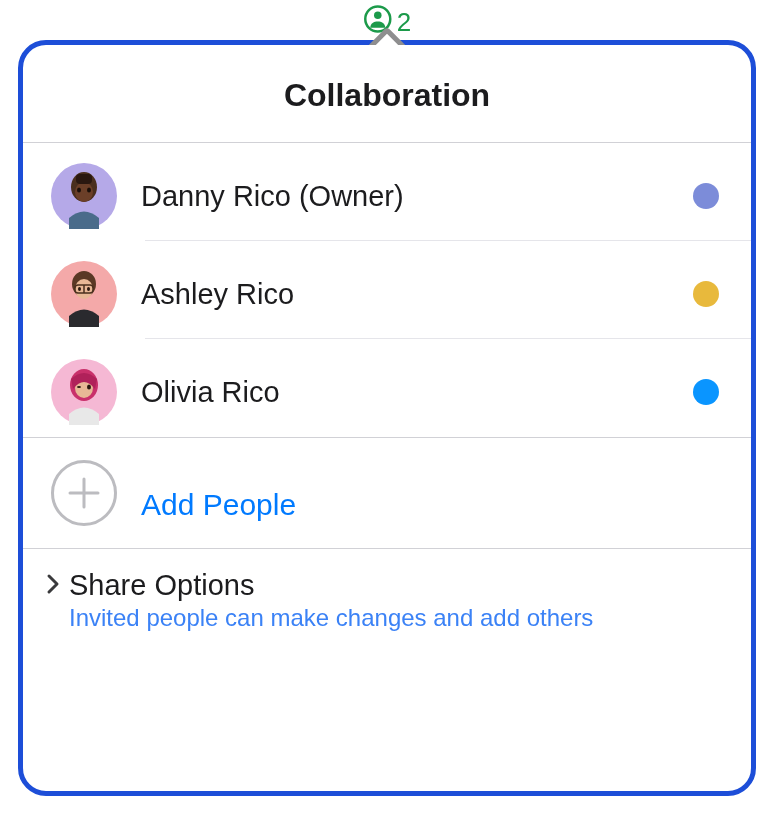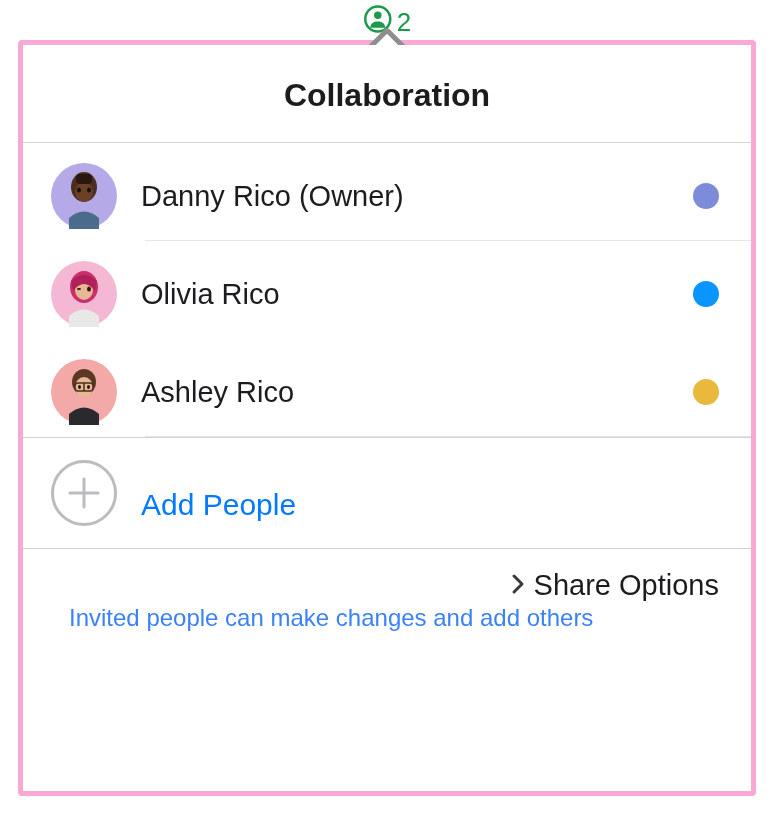--- a/index.html
+++ b/index.html
@@ -25,22 +25,22 @@
     .indicator svg { width: 30px; height: 30px; }
     .popover-wrapper {
       position: absolute;
       top: 40px;
       left: 18px;
       right: 18px;
       bottom: 18px;
     }
     .popover {
       background: #ffffff;
-      border: 5px solid #f9a8d4;
-      border-radius: 4px;
+      border: 5px solid #1d4ed8;
+      border-radius: 28px;
       height: 100%;
       position: relative;
       overflow: hidden;
     }
     .arrow {
       position: absolute;
       top: -15px;
       left: 50%;
       transform: translateX(-50%);
       width: 40px;
@@ -139,21 +139,20 @@
       color: #007aff;
       margin-top: 24px;
     }
     .share-options {
       padding: 20px 32px 26px 22px;
     }
     .share-header {
       display: flex;
       align-items: center;
       gap: 8px;
-      justify-content: flex-end;
     }
     .share-header svg { width: 16px; height: 24px; flex-shrink: 0; }
     .share-title {
       font-size: 29px;
       color: #1c1c1e;
     }
     .share-subtitle {
       font-size: 24px;
       color: #3b82f6;
       margin-left: 24px;
@@ -192,56 +191,56 @@
             <ellipse cx="33" cy="29" rx="9" ry="10" fill="#6b3f28"></ellipse>
             <rect x="25" y="11" width="16" height="10" rx="4" fill="#2a1810"></rect>
             <ellipse cx="28" cy="27" rx="2" ry="2.5" fill="#1a0f08"></ellipse>
             <ellipse cx="38" cy="27" rx="2" ry="2.5" fill="#1a0f08"></ellipse>
             <path d="M18 55 Q33 42 48 55 L48 66 L18 66 Z" fill="#4a6b8a"></path>
           </svg>
         </div>
         <div class="person-name">Danny Rico (Owner)</div>
         <div class="status-dot" style="background:#7c8cd9"></div>
         <div class="row-divider"></div>
-      </div>
-
-      <div class="person-row">
-        <div class="avatar">
-          <svg viewBox="0 0 66 66">
-            <circle cx="33" cy="33" r="33" fill="#f5b8d4"></circle>
-            <ellipse cx="33" cy="26" rx="14" ry="16" fill="#c9306b"></ellipse>
-            <ellipse cx="33" cy="29" rx="9" ry="10" fill="#e8b896"></ellipse>
-            <path d="M20 20 Q33 8 46 20 L44 30 Q33 16 22 30 Z" fill="#b0215a"></path>
-            <ellipse cx="28" cy="28" rx="2" ry="1" fill="#2a1810"></ellipse>
-            <ellipse cx="38" cy="28" rx="2" ry="2.5" fill="#2a1810"></ellipse>
-            <path d="M18 55 Q33 42 48 55 L48 66 L18 66 Z" fill="#e8e8e8"></path>
-          </svg>
-        </div>
-        <div class="person-name">Olivia Rico</div>
-        <div class="status-dot" style="background:#0a95ff"></div>
       </div>
 
       <div class="person-row">
         <div class="avatar">
           <svg viewBox="0 0 66 66">
             <circle cx="33" cy="33" r="33" fill="#f4a9a9"></circle>
             <ellipse cx="33" cy="23" rx="12" ry="13" fill="#5a3825"></ellipse>
             <ellipse cx="33" cy="28" rx="9" ry="10" fill="#e8b896"></ellipse>
             <rect x="24" y="24" width="18" height="8" rx="3" fill="none" stroke="#4a2f1e" stroke-width="1.5"></rect>
             <line x1="33" y1="24" x2="33" y2="32" stroke="#4a2f1e" stroke-width="1.5"></line>
             <ellipse cx="28.5" cy="28" rx="1.5" ry="2" fill="#2a1810"></ellipse>
             <ellipse cx="37.5" cy="28" rx="1.5" ry="2" fill="#2a1810"></ellipse>
             <path d="M18 55 Q33 42 48 55 L48 66 L18 66 Z" fill="#2a2a2e"></path>
           </svg>
         </div>
         <div class="person-name">Ashley Rico</div>
         <div class="status-dot" style="background:#e8b93c"></div>
         <div class="row-divider"></div>
       </div>
 
+      <div class="person-row">
+        <div class="avatar">
+          <svg viewBox="0 0 66 66">
+            <circle cx="33" cy="33" r="33" fill="#f5b8d4"></circle>
+            <ellipse cx="33" cy="26" rx="14" ry="16" fill="#c9306b"></ellipse>
+            <ellipse cx="33" cy="29" rx="9" ry="10" fill="#e8b896"></ellipse>
+            <path d="M20 20 Q33 8 46 20 L44 30 Q33 16 22 30 Z" fill="#b0215a"></path>
+            <ellipse cx="28" cy="28" rx="2" ry="1" fill="#2a1810"></ellipse>
+            <ellipse cx="38" cy="28" rx="2" ry="2.5" fill="#2a1810"></ellipse>
+            <path d="M18 55 Q33 42 48 55 L48 66 L18 66 Z" fill="#e8e8e8"></path>
+          </svg>
+        </div>
+        <div class="person-name">Olivia Rico</div>
+        <div class="status-dot" style="background:#0a95ff"></div>
+      </div>
+
     </div>
 
     <div class="section-divider"></div>
 
     <div class="add-row">
       <div class="plus-circle">
         <svg viewBox="0 0 36 36">
           <line x1="18" y1="4" x2="18" y2="32" stroke="#bcbcc0" stroke-width="3" stroke-linecap="round"></line>
           <line x1="4" y1="18" x2="32" y2="18" stroke="#bcbcc0" stroke-width="3" stroke-linecap="round"></line>
         </svg>

